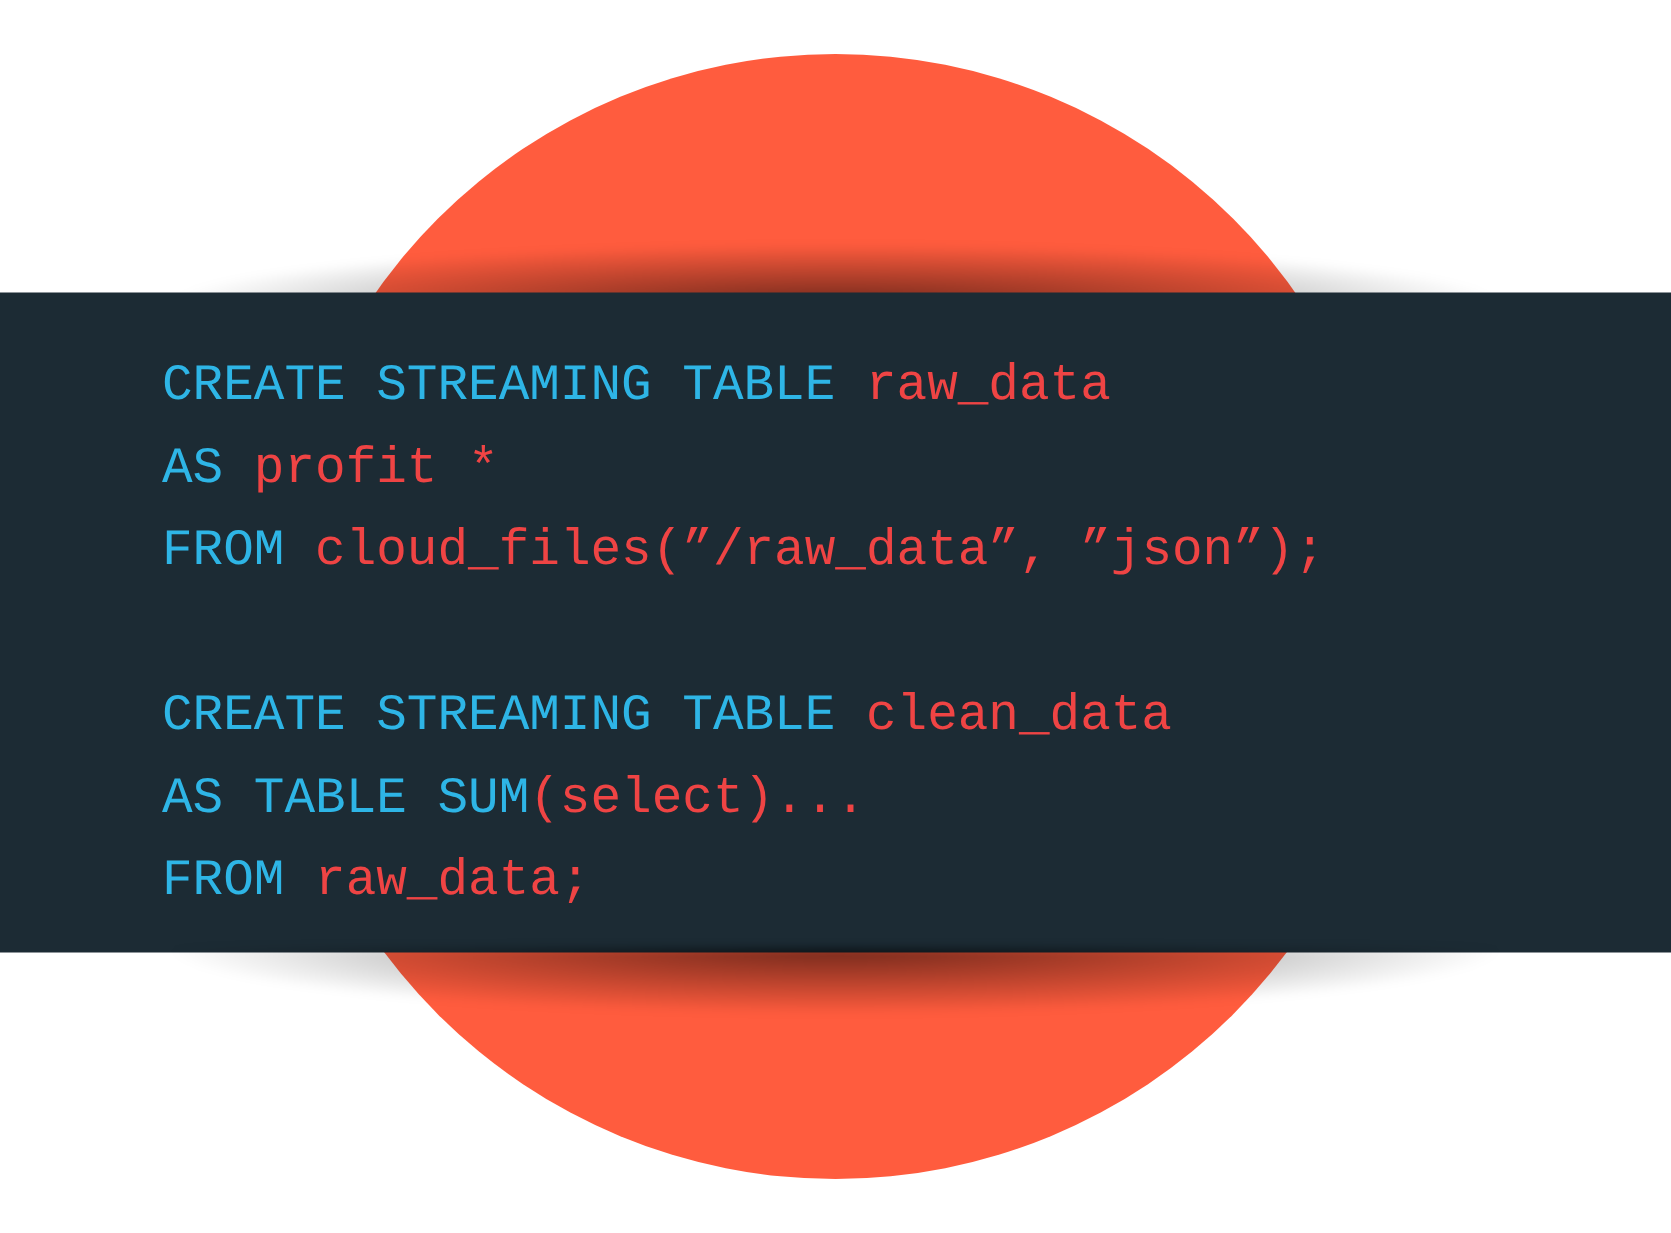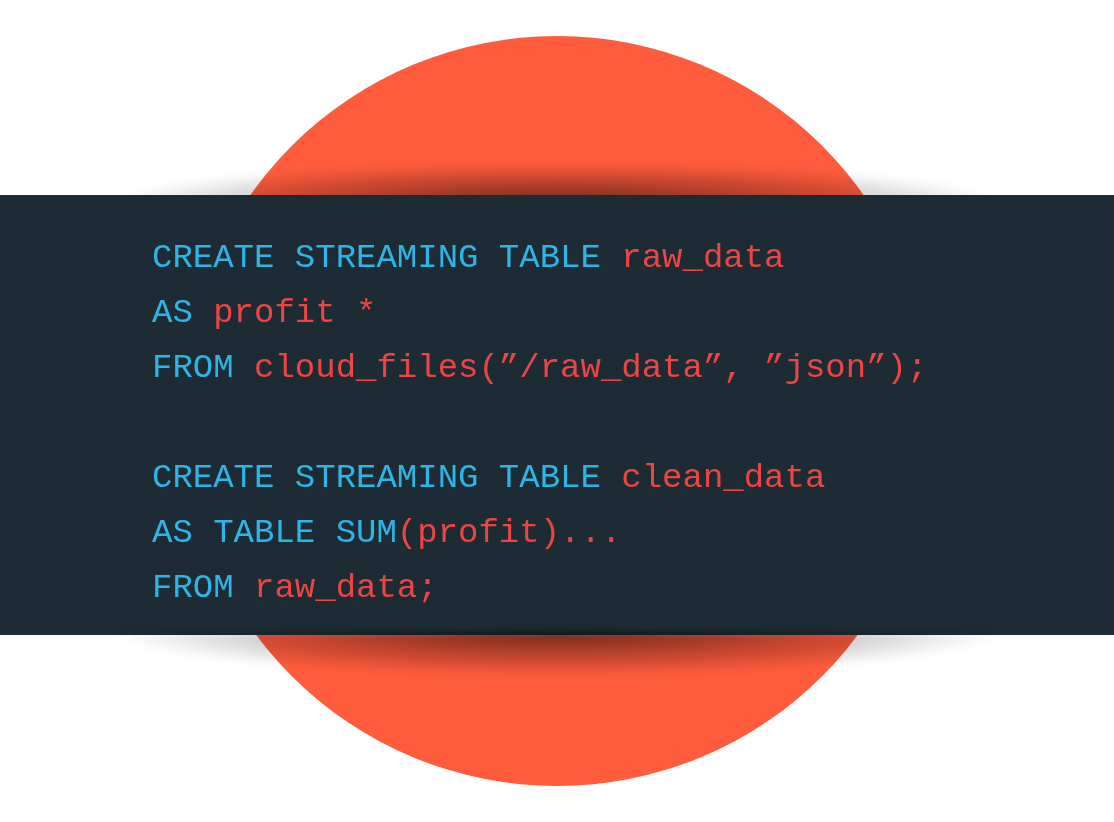--- a/index.html
+++ b/index.html
@@ -60,35 +60,35 @@
     height: 440px;
     background: #1c2b34;
     box-sizing: border-box;
     padding: 36px 108px 36px 108px;
     font-family: ui-monospace, "SFMono-Regular", Menlo, Consolas, "Liberation Mono", monospace;
     font-size: 34px;
     line-height: 55px;
     color: #e9eef1;
     white-space: pre;
   }
-  .kw { color: #2eb5e6; margin-left: 44px; }
+  .kw { color: #2eb5e6; }
   .tx { color: #ef4444; }
 </style>
 </head>
 <body>
 
 <div class="stage">
 
   <div class="circle"></div>
 
   <div class="shadow-top"></div>
 
   <div class="code-panel"><span class="kw">CREATE STREAMING TABLE</span><span class="tx"> raw_data </span>
 <span class="kw">AS</span><span class="tx"> profit * </span>
 <span class="kw">FROM</span><span class="tx"> cloud_files(”/raw_data”, ”json”);</span>
 <span class="tx"></span>
 <span class="kw">CREATE STREAMING TABLE</span><span class="tx"> clean_data </span>
-<span class="kw">AS TABLE SUM</span><span class="tx">(profit)... </span>
+<span class="kw">AS TABLE SUM</span><span class="tx">(select)... </span>
 <span class="kw">FROM</span><span class="tx"> raw_data;</span></div>
 
   <div class="shadow-bottom"></div>
 
 </div>
 
 </body></html>

